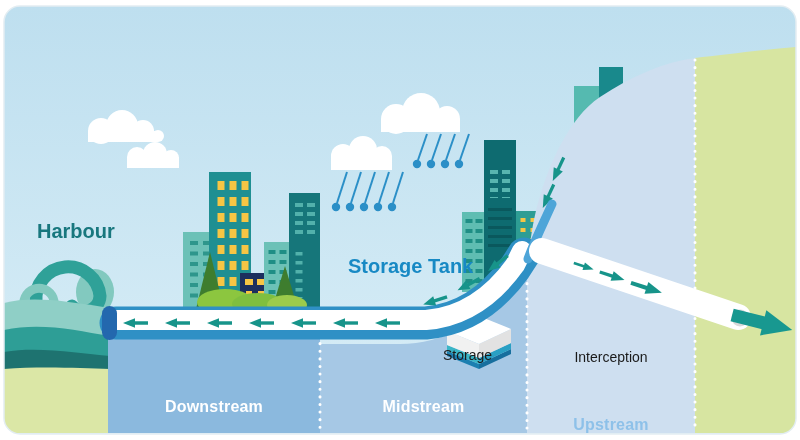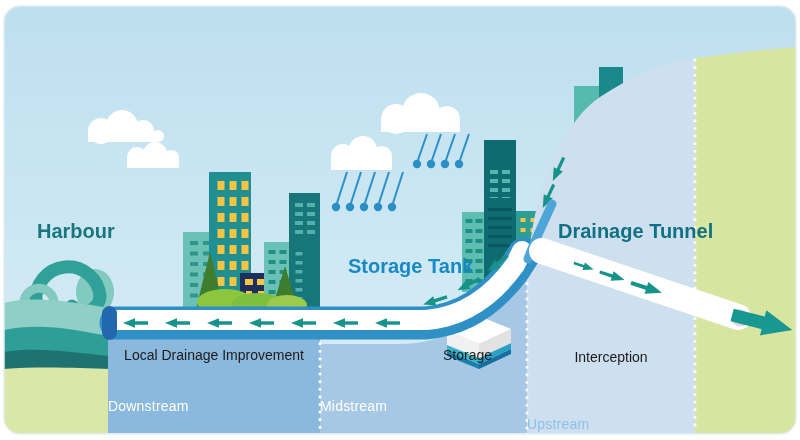--- a/index.html
+++ b/index.html
@@ -5,21 +5,21 @@
   html,body{margin:0;padding:0;background:#ffffff;}
   #stage{position:relative;width:800px;height:440px;background:#ffffff;overflow:hidden;
          font-family:"Liberation Sans",sans-serif;}
   #stage svg{position:absolute;left:0;top:0;}
   .lbl{position:absolute;white-space:nowrap;}
   .area-lbl{font-weight:bold;font-size:20px;}
   .lbl-harbour{color:#18777E;}
   .lbl-storage-tank{color:#1789C4;text-align:right;}
   .lbl-drainage-tunnel{color:#0F7183;}
   .measure{font-size:14px;color:#1A1A1A;text-align:center;}
-  .zone-title{font-size:14px;font-weight:normal;text-align:left;color:#FFFFFF;letter-spacing:.2px;}
+  .zone-title{font-size:16px;font-weight:bold;text-align:center;color:#FFFFFF;letter-spacing:.2px;}
   .zone-title.upstream{color:#8EC1E9;}
 </style>
 </head>
 <body>
 
 <div id="stage">
 <svg width="800" height="440" viewBox="0 0 800 440">
   <defs>
     <linearGradient id="skyG" x1="0" y1="0" x2="0" y2="1">
       <stop offset="0" stop-color="#BEDFEF"></stop>
@@ -202,22 +202,20 @@
         <polygon points="28,-13 58,0 28,13" fill="#189890"></polygon>
       </g>
     </g>
   </g>
 
   <rect x="4" y="6" width="792" height="428" rx="16" fill="none" stroke="#E3EDF2" stroke-width="1.5"></rect>
 </svg>
 
 <div class="lbl area-lbl lbl-harbour" style="left:37px;top:220px;">Harbour</div>
 <div class="lbl area-lbl lbl-storage-tank" style="left:348px;top:255px;">Storage Tank</div>
-<div class="lbl area-lbl lbl-drainage-tunnel" style="left:558px;top:220px;">Drainage Tunnel</div>
-
-<div class="lbl measure" style="left:108px;top:347px;width:212px;">Local Drainage Improvement</div>
+
 <div class="lbl measure" style="left:320px;top:347px;width:207px;padding-left:44px;">Storage</div>
 <div class="lbl measure" style="left:527px;top:349px;width:168px;">Interception</div>
 
 <div class="lbl zone-title" style="left:108px;top:398px;width:212px;">Downstream</div>
 <div class="lbl zone-title" style="left:320px;top:398px;width:207px;">Midstream</div>
 <div class="lbl zone-title upstream" style="left:527px;top:416px;width:168px;">Upstream</div>
 </div>
 
 </body></html>

